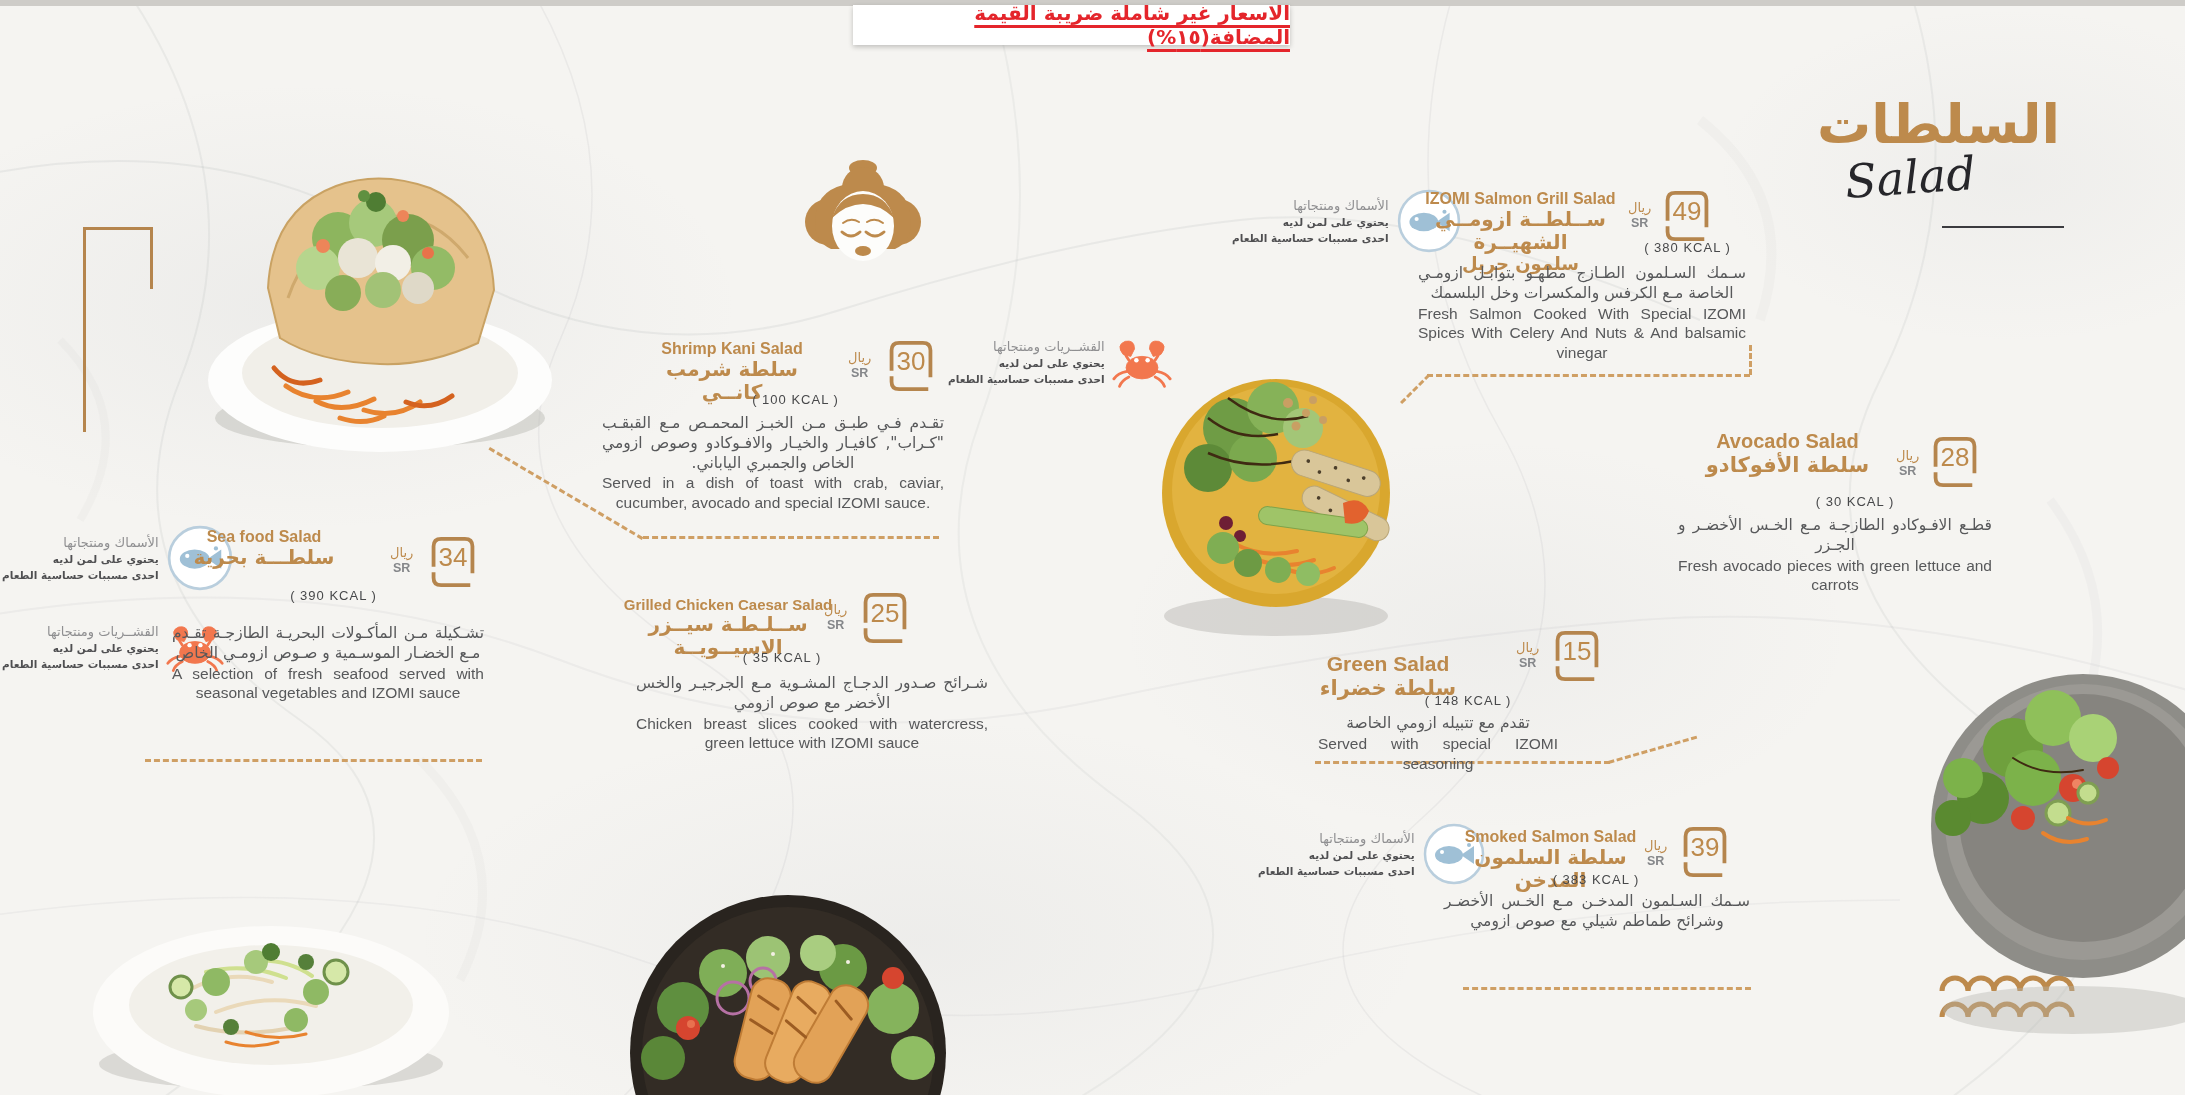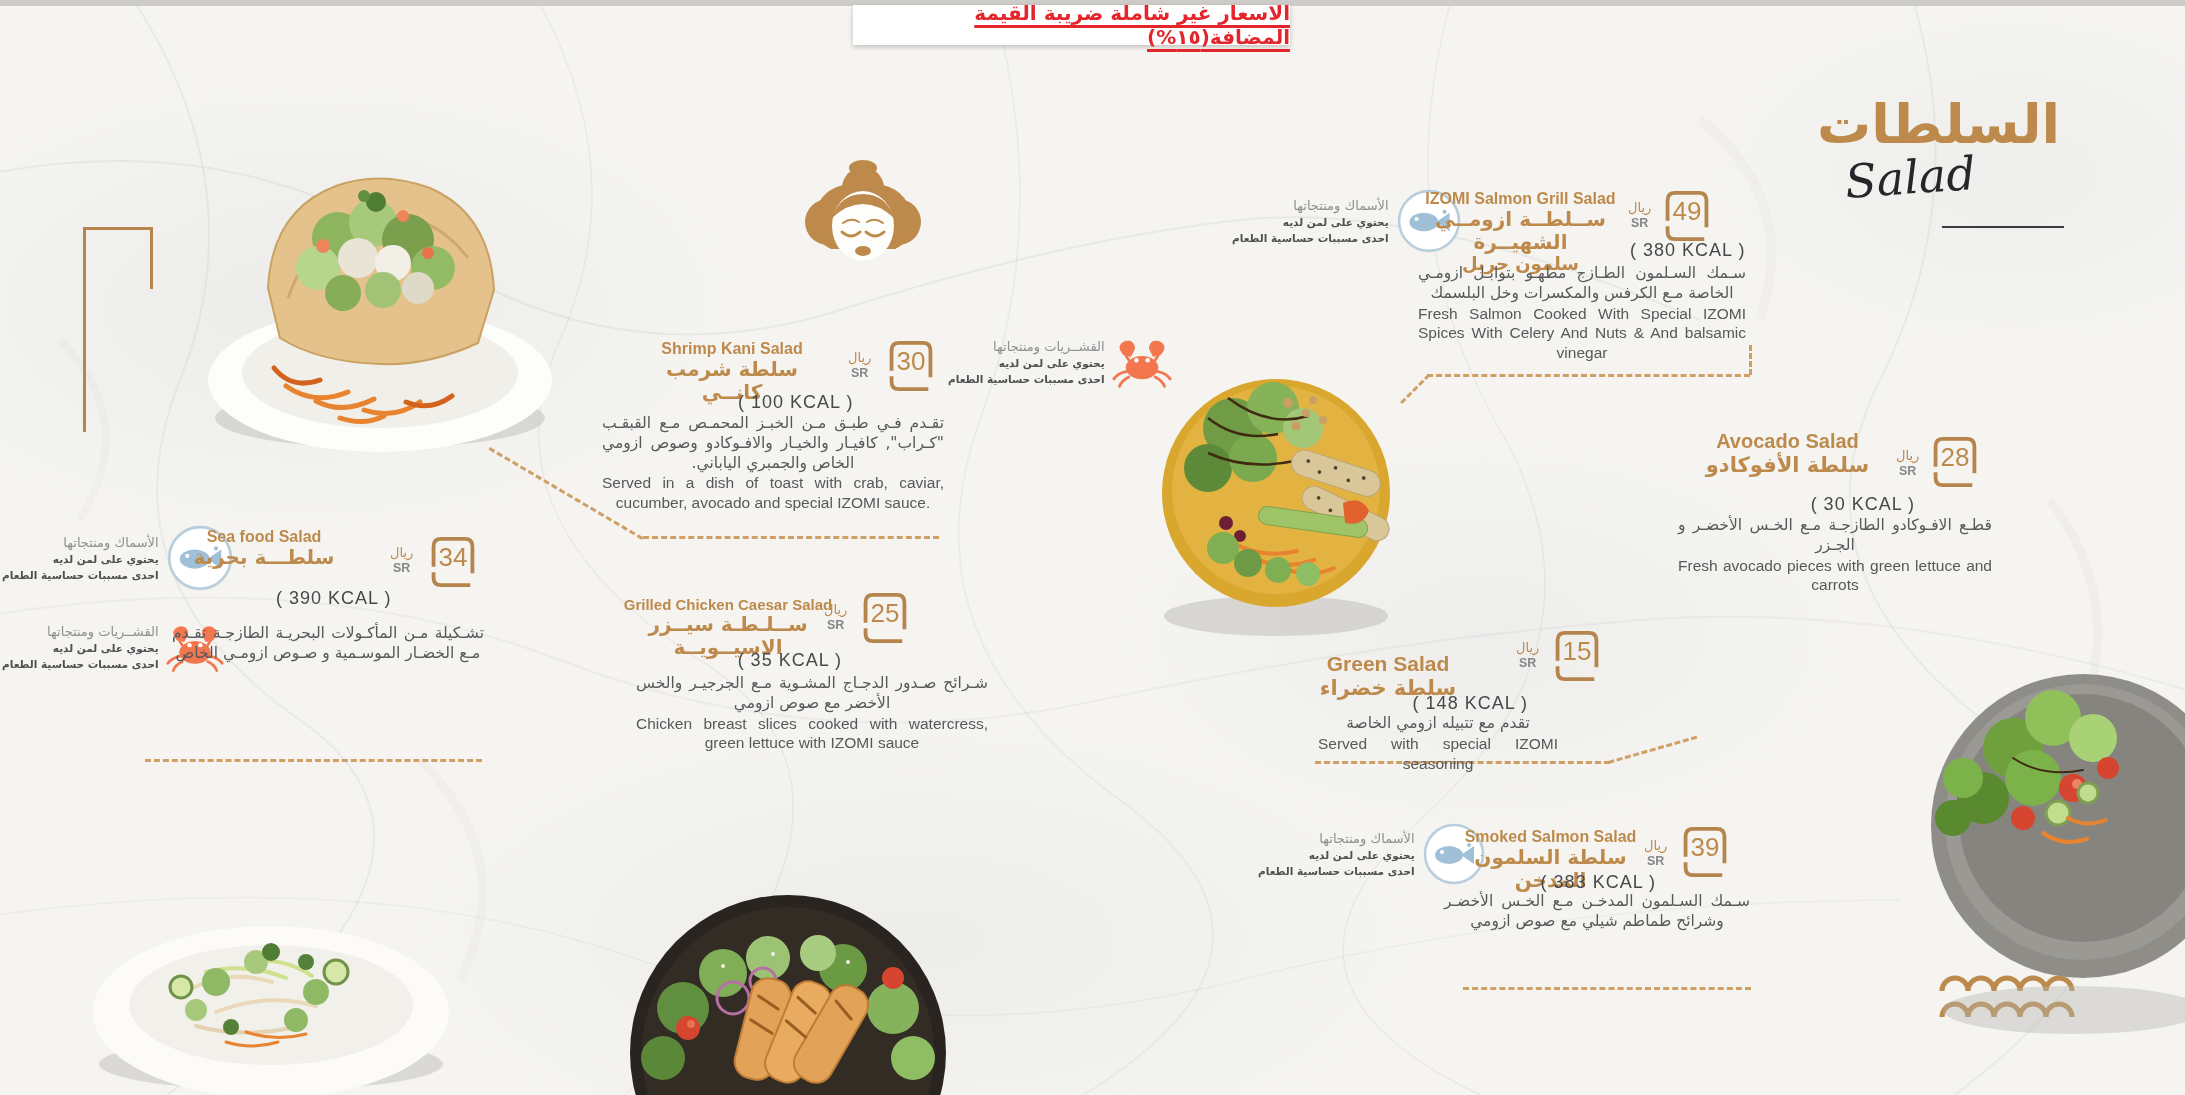--- a/index.html
+++ b/index.html
@@ -33,21 +33,21 @@
   .hd-line{position:absolute;background:#3b3b3f;}
 
   
   .titles{position:absolute;text-align:center;line-height:1.15;}
   .t-en{color:#bd8a4c;font-weight:700;font-size:16px;font-family:"Liberation Sans",sans-serif;}
   .t-en.sm{font-size:15px;}
   .t-en.lg{font-size:20px;}
   .t-en.xl{font-size:21px;}
   .t-ar{color:#bd8a4c;font-weight:700;font-size:20px;font-family:"DejaVu Sans",sans-serif;direction:rtl;}
   .t-ar2{color:#bd8a4c;font-weight:700;font-size:18px;font-family:"DejaVu Sans",sans-serif;direction:rtl;}
-  .kcal{position:absolute;color:#47484a;font-size:18px;letter-spacing:1px;text-align:right;white-space:nowrap;}
+  .kcal{position:absolute;color:#47484a;font-size:13px;letter-spacing:1px;text-align:center;white-space:nowrap;}
   .desc{position:absolute;line-height:1.28;}
   .d-ar{font-family:"DejaVu Sans",sans-serif;direction:rtl;color:#57585a;font-size:15.5px;
     text-align:justify;text-align-last:center;}
   .d-en{color:#57585a;font-size:15.5px;text-align:justify;text-align-last:center;}
 
   
   .cur{position:absolute;display:flex;flex-direction:column;align-items:center;line-height:1.25;}
   .cur-ar{font-family:"DejaVu Sans",sans-serif;color:#bd8a4c;font-size:13px;}
   .cur-en{color:#85878a;font-size:12.5px;font-weight:700;}
   .badge{position:absolute;width:54px;height:60px;}
@@ -450,20 +450,21 @@
             <path d="M18,44 q-8,4 -10,10"></path>
           <path d="M48,38 q10,2 14,8"></path>
             <path d="M46,44 q8,4 10,10"></path>
         </g>
         <circle cx="26" cy="26" r="2.4" fill="#fff"></circle>
           <circle cx="38" cy="26" r="2.4" fill="#fff"></circle>
       </svg>
     </div>
     <div class="desc" style="left:172px;top:624px;width:312px">
       <div class="d-ar">تشـكيلة مـن المأكـولات البحريـة الطازجـة تقـدم مـع الخضـار الموسـمية و صـوص ازومـي الخاص</div>
+      <div class="d-en">A selection of fresh seafood served with seasonal vegetables and IZOMI sauce</div>
     </div>
   </div>
 
   <div>
     <div class="titles" style="left:613px;top:596px;width:230px">
       <div class="t-en sm">Grilled Chicken Caesar Salad</div>
       <div class="t-ar">ســلـطـة سيــزر الاسيــويــة</div>
     </div>
     <div class="cur" style="left:824px;top:602px">
       <span class="cur-ar">ريال</span>

